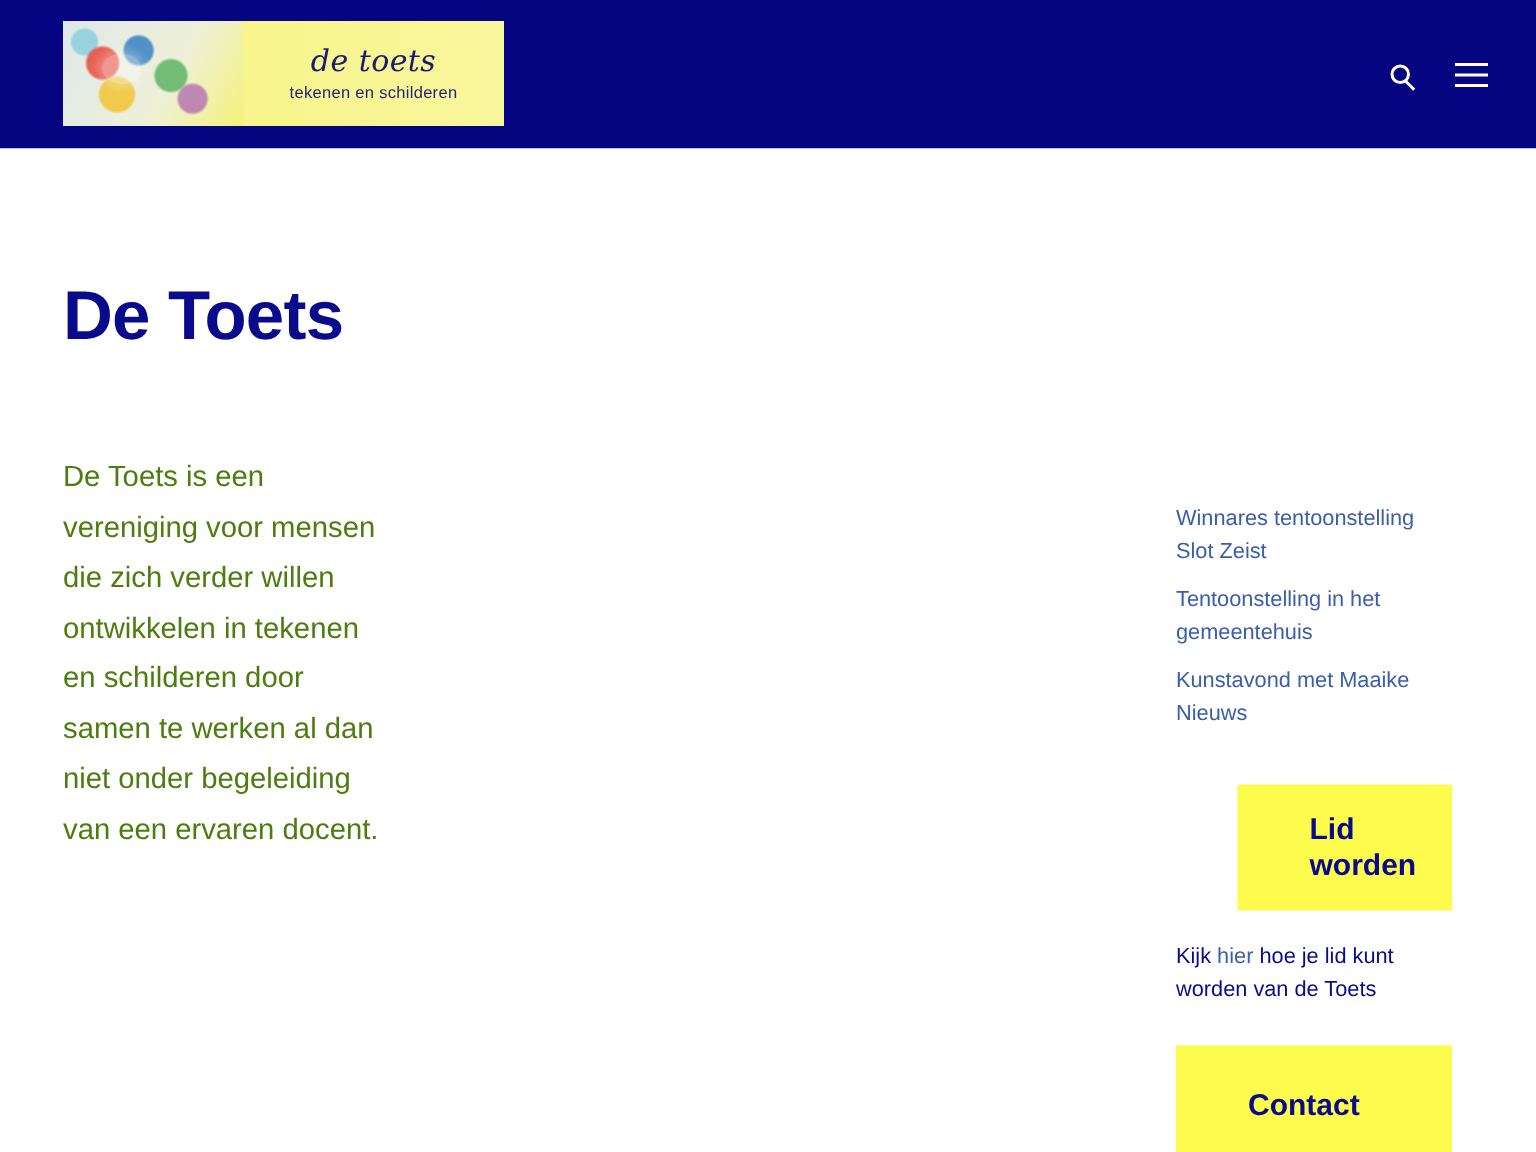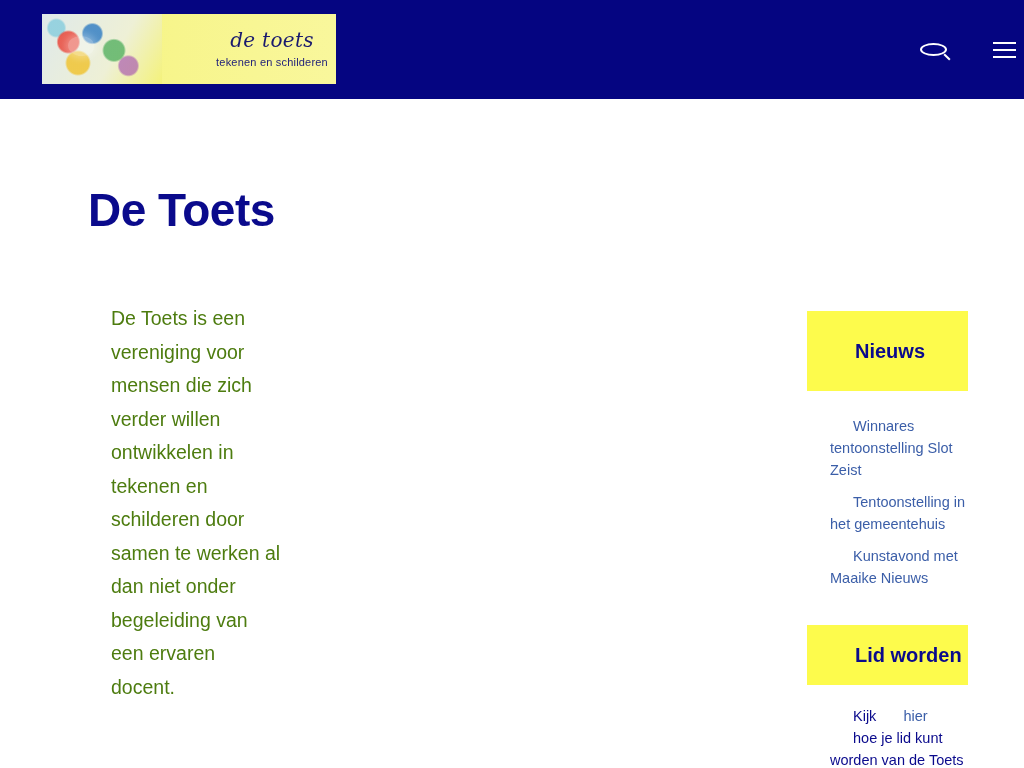--- a/index.html
+++ b/index.html
@@ -1,15 +1,15 @@
 <!DOCTYPE html>
 <html lang="nl"><head>
 <meta charset="utf-8">
 <style>
-  * { box-sizing: border-box; padding-left: 23px; }
+  * { box-sizing: border-box; }
   html, body {
     margin: 0;
     padding: 0;
     width: 1024px;
     height: 768px;
     overflow: hidden;
     background: #ffffff;
     font-family: "Liberation Sans", sans-serif;
   }
 
@@ -177,21 +177,21 @@
     width: 184px;
   }
   .widget-head {
     background: #fdfb4c;
     color: #0a0a8c;
     font-size: 20px;
     font-weight: 700;
     padding: 28px 0 28px 48px;
     line-height: 24px;
   }
-  .widget-head.two-line { padding: 18px 0 18px 48px; }
+  .widget-head.two-line { padding: 18px 0 18px 48px; margin-left: 41px; }
   .news-list {
     list-style: none;
     margin: 0;
     padding: 24px 0 0 0;
   }
   .news-list li { margin-bottom: 10px; }
   .news-list a {
     color: #3b5ea8;
     font-size: 14.5px;
     line-height: 22px;
@@ -240,21 +240,20 @@
 
   <div class="main-col">
     <h1 class="page-title">De Toets</h1>
     <div class="body-copy">
       <p>De Toets is een vereniging voor mensen die zich verder willen ontwikkelen in tekenen en schilderen door samen te werken al dan niet onder begeleiding van een ervaren docent.</p>
     </div>
   </div>
 
   <aside class="sidebar">
 
-    <div class="widget-head">Nieuws</div>
     <ul class="news-list">
       <li><a href="#">Winnares tentoonstelling Slot Zeist</a></li>
       <li><a href="#">Tentoonstelling in het gemeentehuis</a></li>
       <li><a href="#">Kunstavond met Maaike Nieuws</a></li>
     </ul>
 
     <div class="widget-gap"></div>
 
     <div class="widget-head two-line">Lid worden</div>
     <div class="lid-text">

